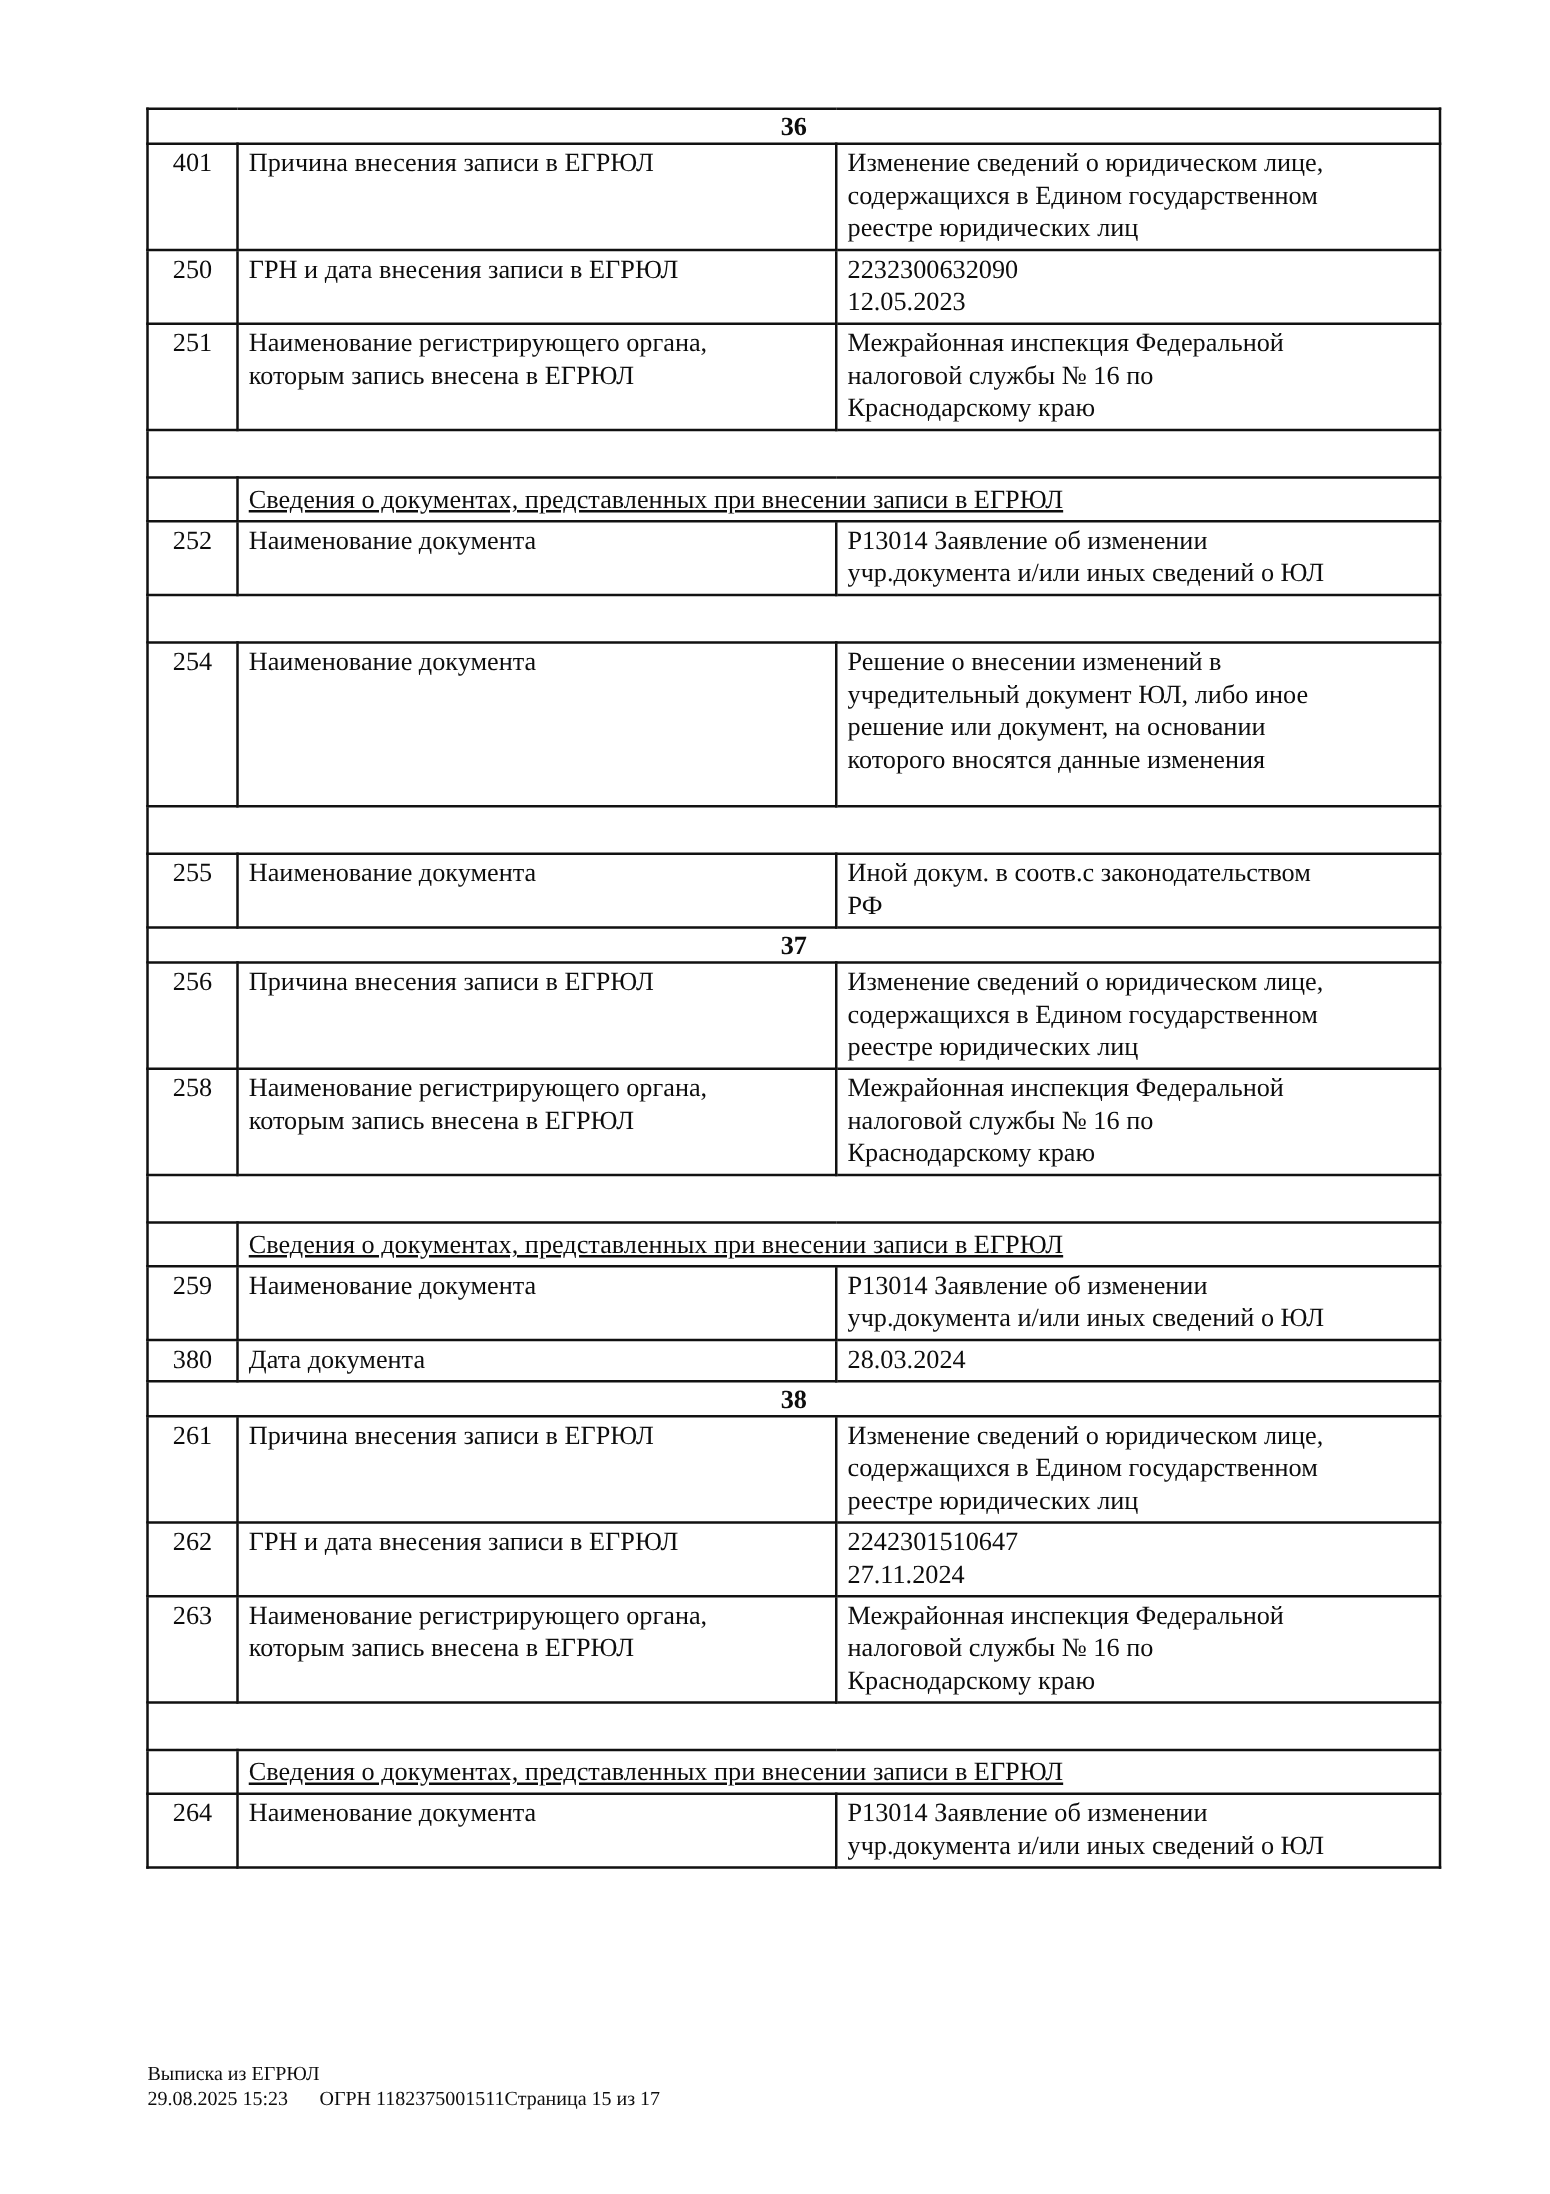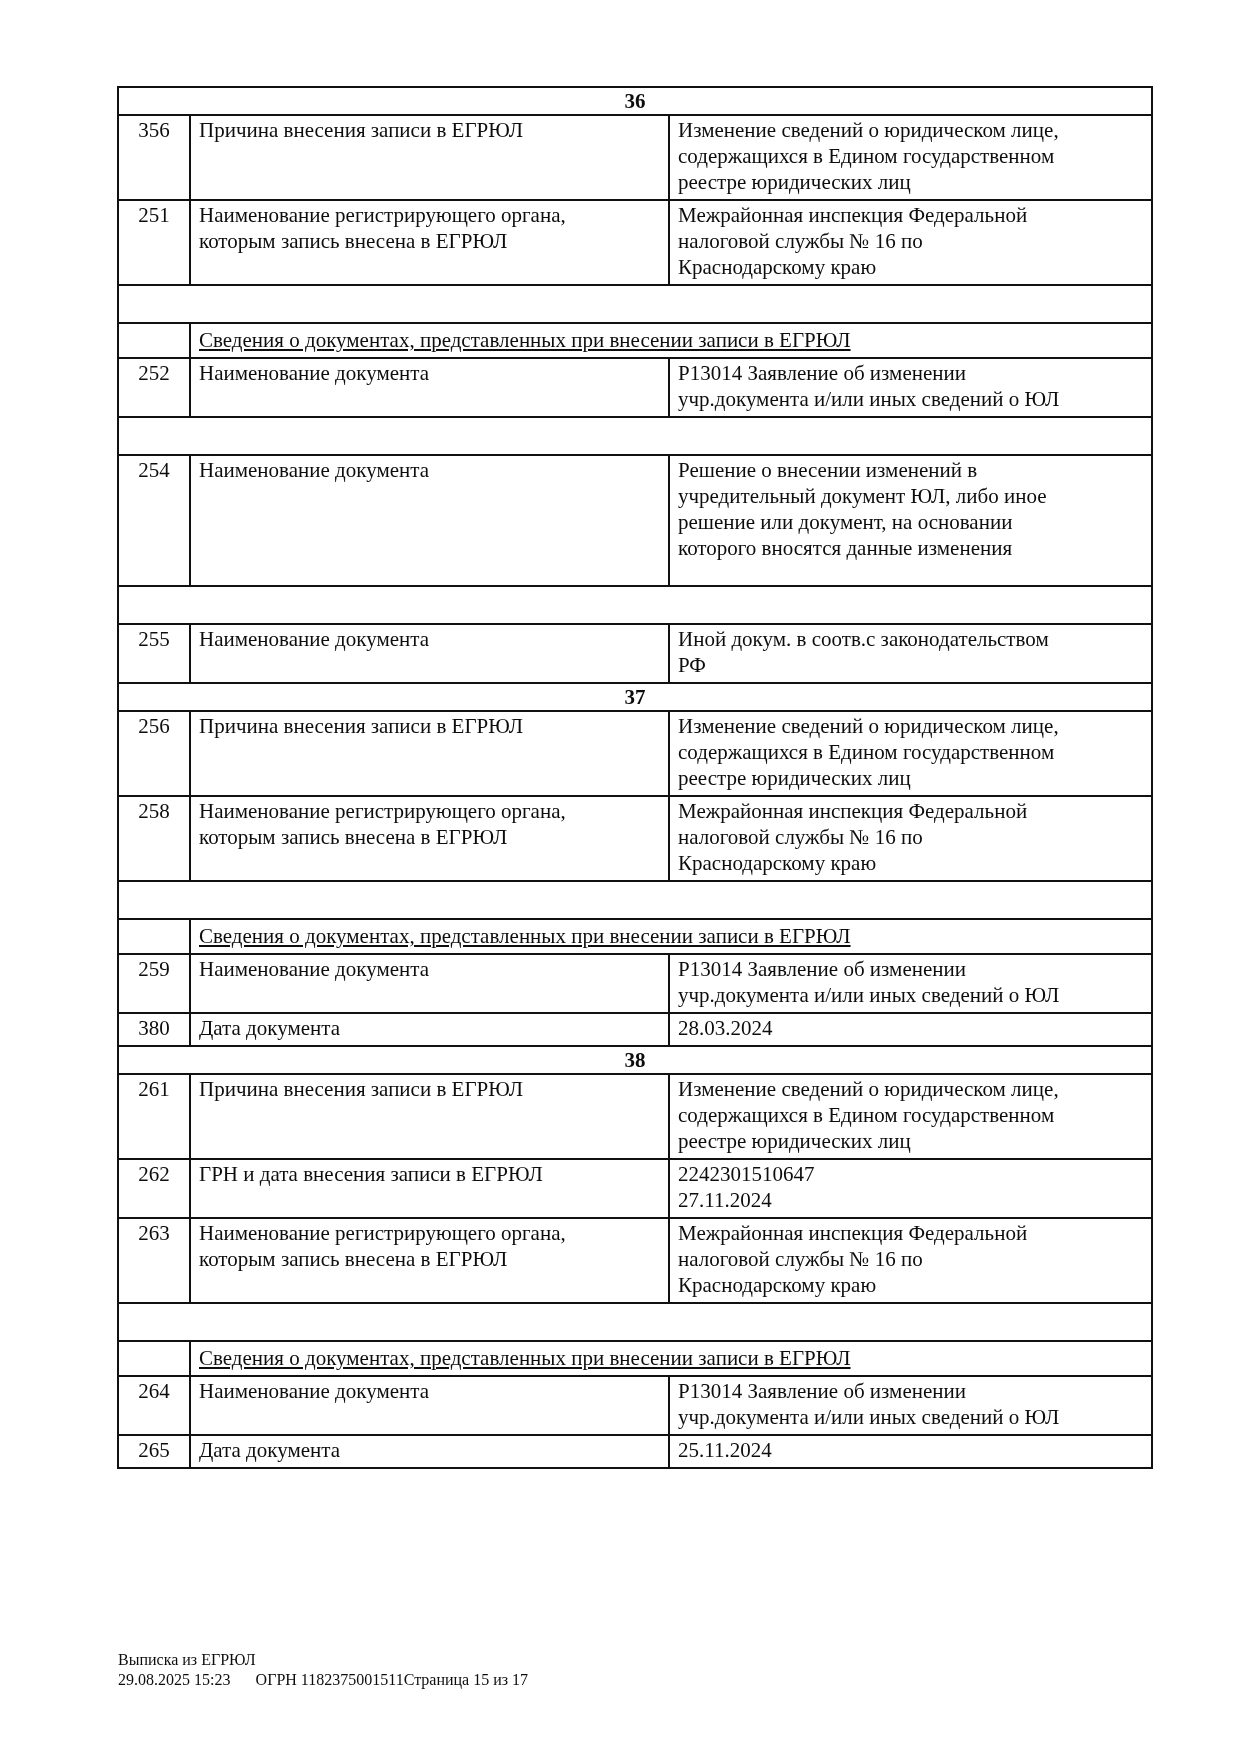--- a/index.html
+++ b/index.html
@@ -71,29 +71,41 @@
       <col class="c-value">
     </colgroup>
     <tbody>
         <tr class="group">
           <td colspan="3">
             <div>36</div>
           </td>
         </tr>
         <tr class="record">
           <td class="num">
-            <div>356</div>
+            <div>401</div>
           </td>
           <td class="label">
             <div>Причина внесения записи в ЕГРЮЛ</div>
           </td>
           <td class="value">
             <div>Изменение сведений о юридическом лице,</div>
             <div>содержащихся в Едином государственном</div>
             <div>реестре юридических лиц</div>
+          </td>
+        </tr>
+        <tr class="record">
+          <td class="num">
+            <div>250</div>
+          </td>
+          <td class="label">
+            <div>ГРН и дата внесения записи в ЕГРЮЛ</div>
+          </td>
+          <td class="value">
+            <div>2232300632090</div>
+            <div>12.05.2023</div>
           </td>
         </tr>
         <tr class="record">
           <td class="num">
             <div>251</div>
           </td>
           <td class="label">
             <div>Наименование регистрирующего органа,</div>
             <div>которым запись внесена в ЕГРЮЛ</div>
           </td>
@@ -276,31 +288,20 @@
         <tr class="record">
           <td class="num">
             <div>264</div>
           </td>
           <td class="label">
             <div>Наименование документа</div>
           </td>
           <td class="value">
             <div>Р13014 Заявление об изменении</div>
             <div>учр.документа и/или иных сведений о ЮЛ</div>
-          </td>
-        </tr>
-        <tr class="record">
-          <td class="num">
-            <div>265</div>
-          </td>
-          <td class="label">
-            <div>Дата документа</div>
-          </td>
-          <td class="value">
-            <div>25.11.2024</div>
           </td>
         </tr>
       </tbody>
   </table>
 
   <div class="footer">
     <div class="f-left">
       <div>Выписка из ЕГРЮЛ</div>
       <div>29.08.2025 15:23</div>
     </div>

